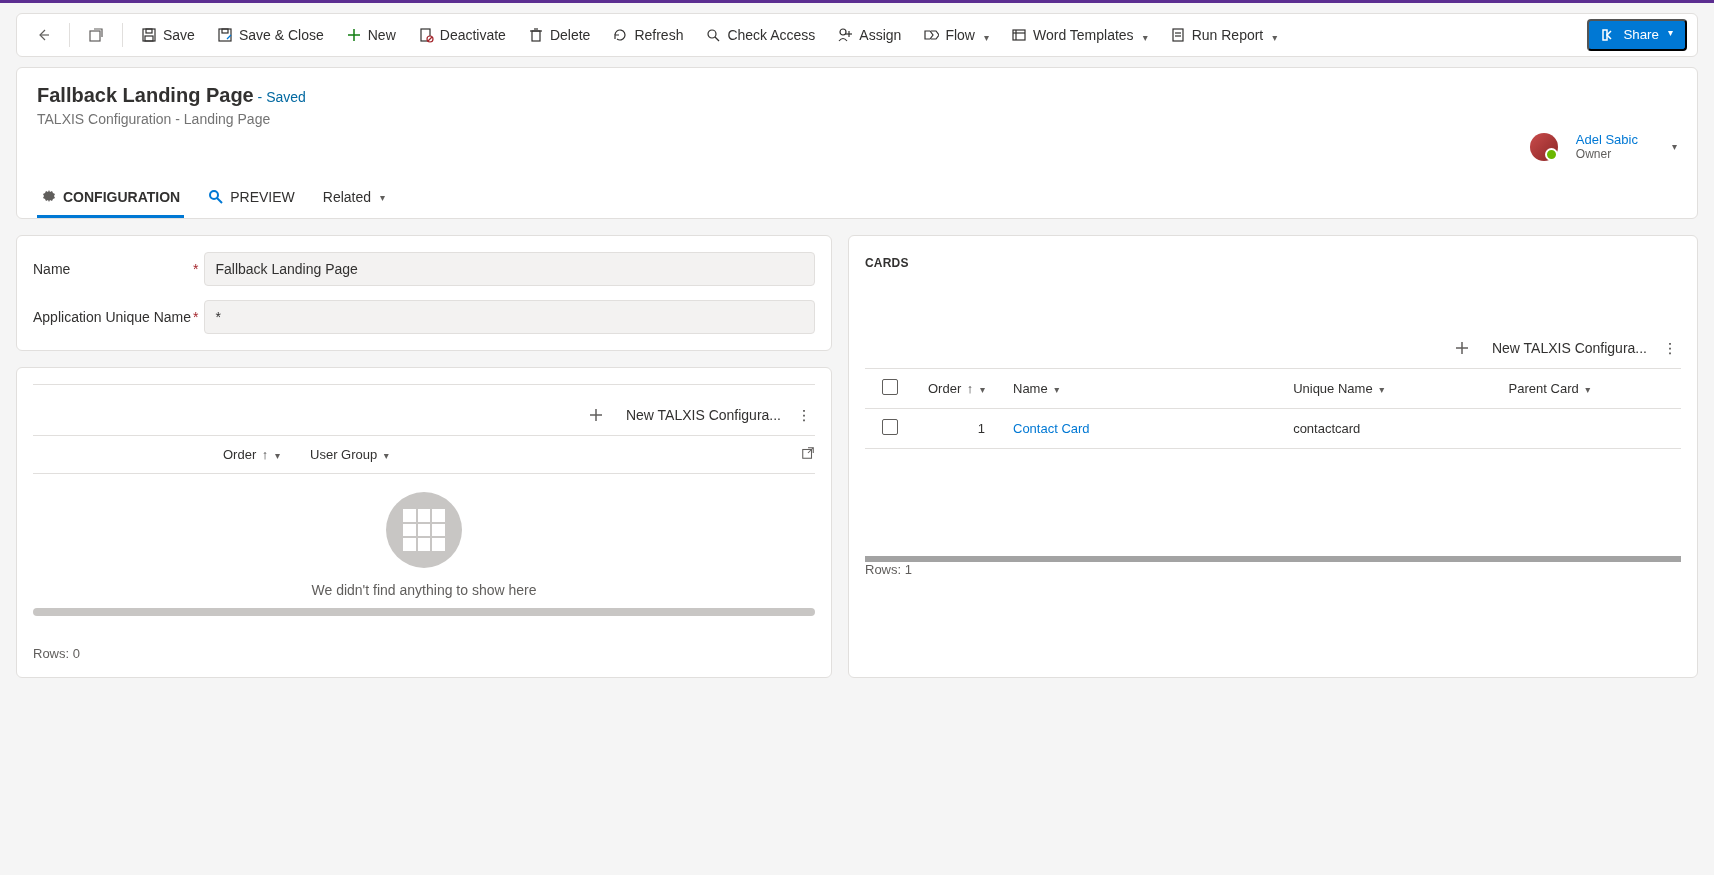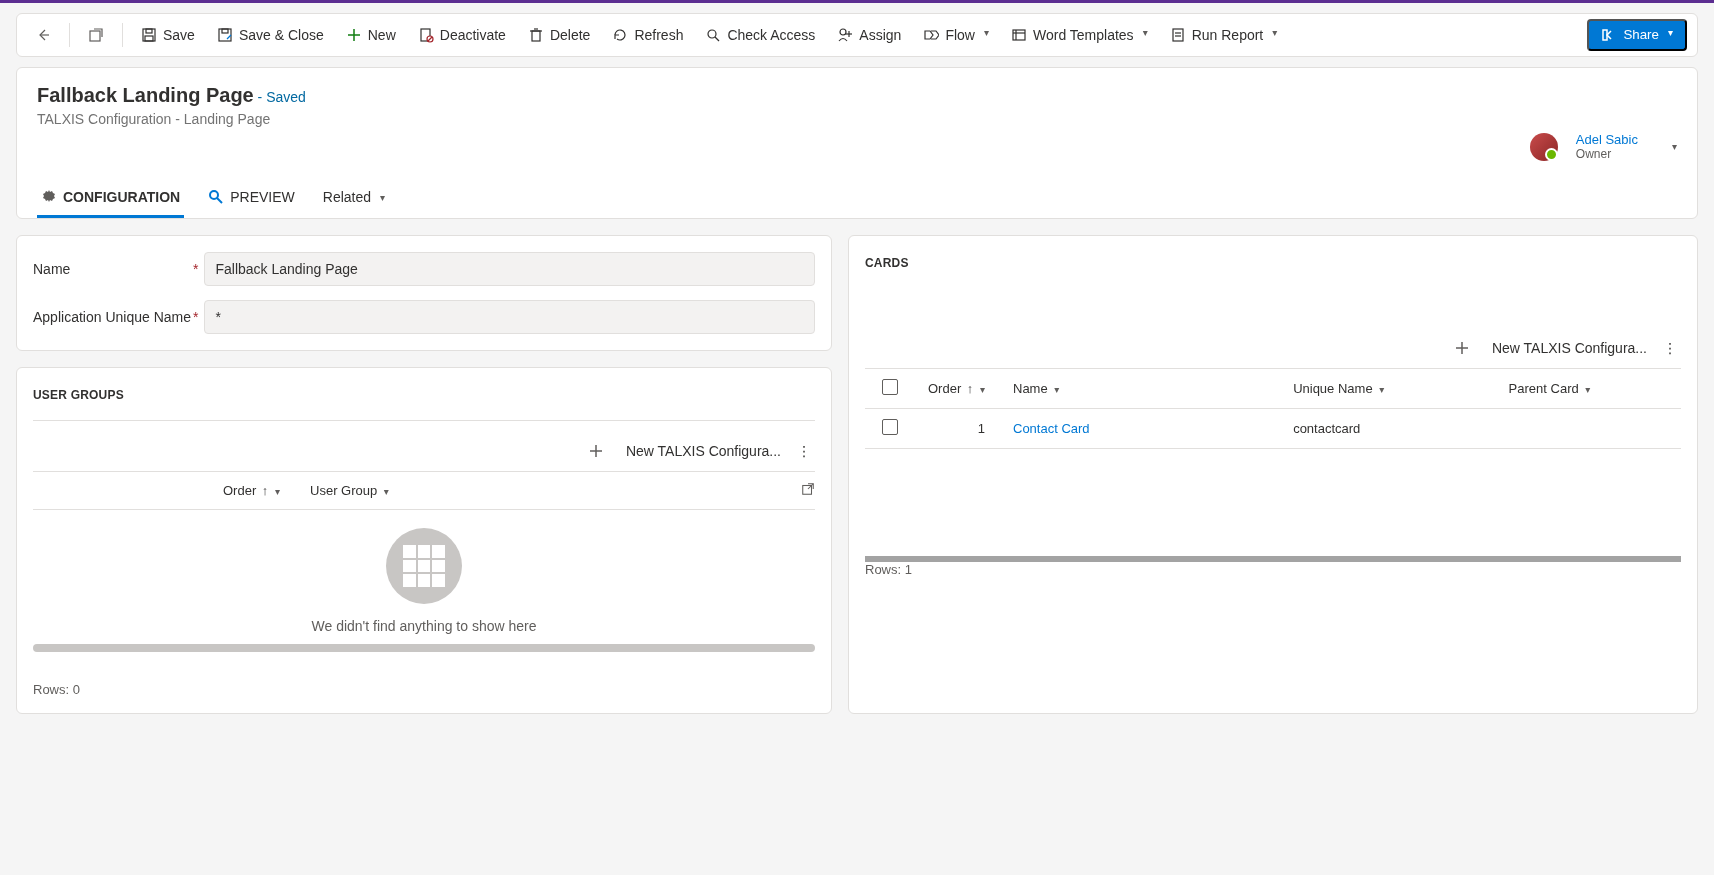--- a/index.html
+++ b/index.html
@@ -11,21 +11,21 @@
       border-radius: 6px;
       margin: 10px 16px;
       padding: 4px 10px;
       display: flex;
       align-items: center;
       gap: 6px;
       height: 44px;
     }
     .cmd-btn {
       display: inline-flex;
-      align-items: flex-start;
+      align-items: flex-end;
       gap: 6px;
       padding: 6px 8px;
       cursor: pointer;
       color: #323130;
       background: transparent;
       border: none;
       font-size: 14px;
     }
     .cmd-sep { width: 1px; height: 24px; background: #e1dfdd; margin: 0 4px; }
     .share-btn {
@@ -315,21 +315,20 @@
         <input class="form-input" value="Fallback Landing Page" style="">
       </div>
       <div class="form-row" style="margin-bottom:0">
         <div class="form-label">Application Unique Name</div>
         <span class="req">*</span>
         <input class="form-input" value="*" style="">
       </div>
     </div>
 
     <div class="panel">
-      <div class="section-title">USER GROUPS</div>
       <div class="panel-sep"></div>
       <div class="grid-toolbar">
         <div class="grid-action">
           <span class="icon">
               <svg viewBox="0 0 16 16" stroke="#605e5c" stroke-width="1.5">
                 <line x1="8" y1="2" x2="8" y2="14"></line>
                 <line x1="2" y1="8" x2="14" y2="8"></line>
               </svg>
             </span>
           <span>New TALXIS Configura...</span>

